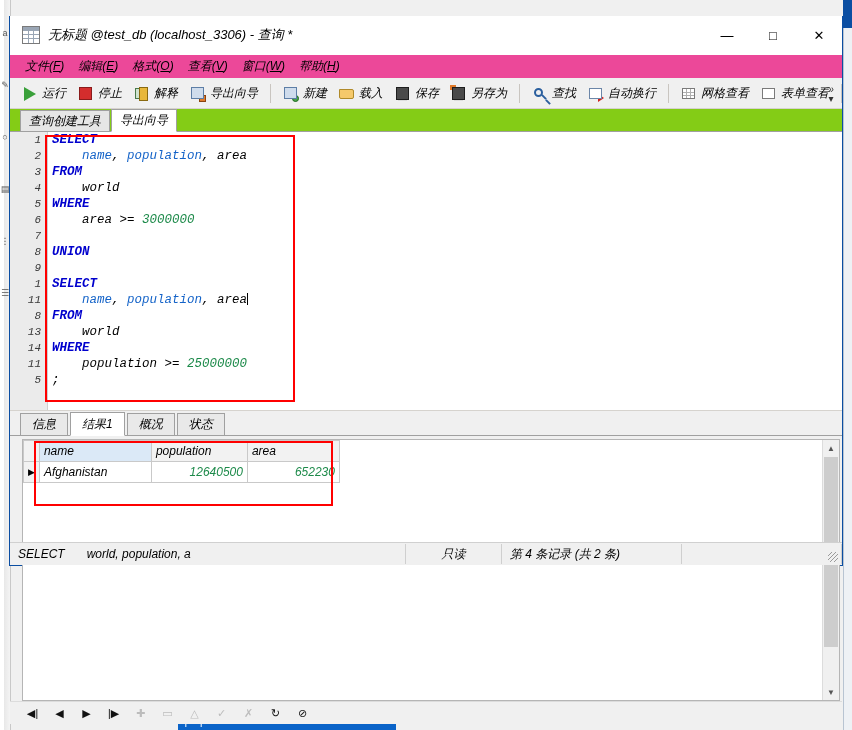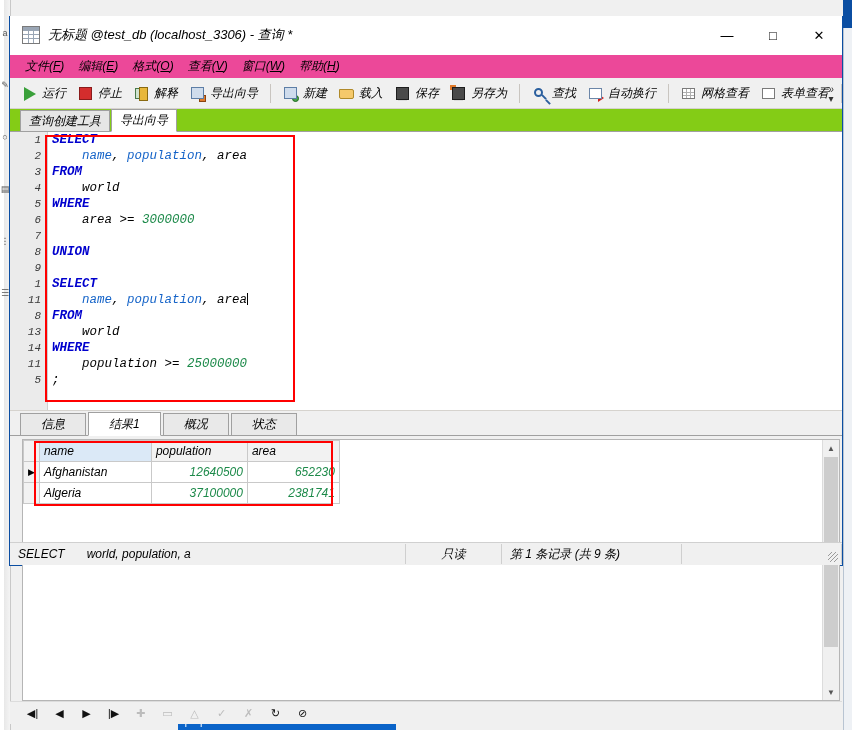--- a/index.html
+++ b/index.html
@@ -141,21 +141,21 @@
     position:absolute;left:35px;top:3px;width:250px;height:267px;
     border:2px solid #ff0000;pointer-events:none;box-sizing:border-box;
   }
 
   
   #result-tabs{
     height:24px;background:#f0f0f0;display:flex;align-items:flex-end;padding-left:10px;
     border-bottom:1px solid #a0a0a0;
   }
   .rtab{
-    height:21px;line-height:21px;padding:0 20px;font-size:12px;border:1px solid #a0a0a0;
+    height:21px;line-height:21px;padding:0 11px;font-size:12px;border:1px solid #a0a0a0;
     border-bottom:none;background:#e9e9e9;margin-right:2px;cursor:default;
   }
   .rtab.active{background:#ffffff;border-bottom:1px solid #ffffff;margin-bottom:-1px;height:22px;line-height:22px;}
 
   #result-pane{
     position:relative;height:262px;background:#ffffff;border:1px solid #b5b5b5;
     margin:3px 2px 0 12px;box-sizing:border-box;overflow:hidden;
   }
   #grid-wrap{position:absolute;left:0;top:0;right:16px;bottom:0;overflow:hidden;}
   table#grid{border-collapse:collapse;font-size:12px;table-layout:fixed;}
@@ -397,26 +397,20 @@
               <th style="width: 92px;">area</th>
             </tr>
           </thead>
         <tbody id="grid-body">
             <tr>
               <td class="rowhdr">▶</td>
               <td class="txt" style="width: 112px;">Afghanistan</td>
               <td class="num" style="width: 96px;">12640500</td>
               <td class="num" style="width: 92px;">652230</td>
             </tr>
-            <tr>
-              <td class="rowhdr"></td>
-              <td class="txt" style="width: 112px;">Algeria</td>
-              <td class="num" style="width: 96px;">37100000</td>
-              <td class="num" style="width: 92px;">2381741</td>
-            </tr>
           </tbody>
       </table>
       <div id="grid-redbox"></div>
     </div>
     <div id="grid-vscroll">
       <div class="arrow">▲</div>
       <div class="thumb"></div>
       <div class="arrow" style="position:absolute;bottom:0;left:0;right:0;">▼</div>
     </div>
   </div>
@@ -434,17 +428,17 @@
       <div class="navbtn">↻</div>
       <div class="navbtn">⊘</div>
     </div>
 
   <div id="statusbar">
     <div class="cell" id="sb-sql">
       <span>SELECT</span>
       <span>world, population, a</span>
     </div>
     <div class="cell" id="sb-ro">只读</div>
-    <div class="cell" id="sb-rec">第 1 条记录 (共 9 条)</div>
+    <div class="cell" id="sb-rec">第 4 条记录 (共 2 条)</div>
     <div class="cell" id="sb-grip"></div>
   </div>
 
 </div>
 
 </body></html>

